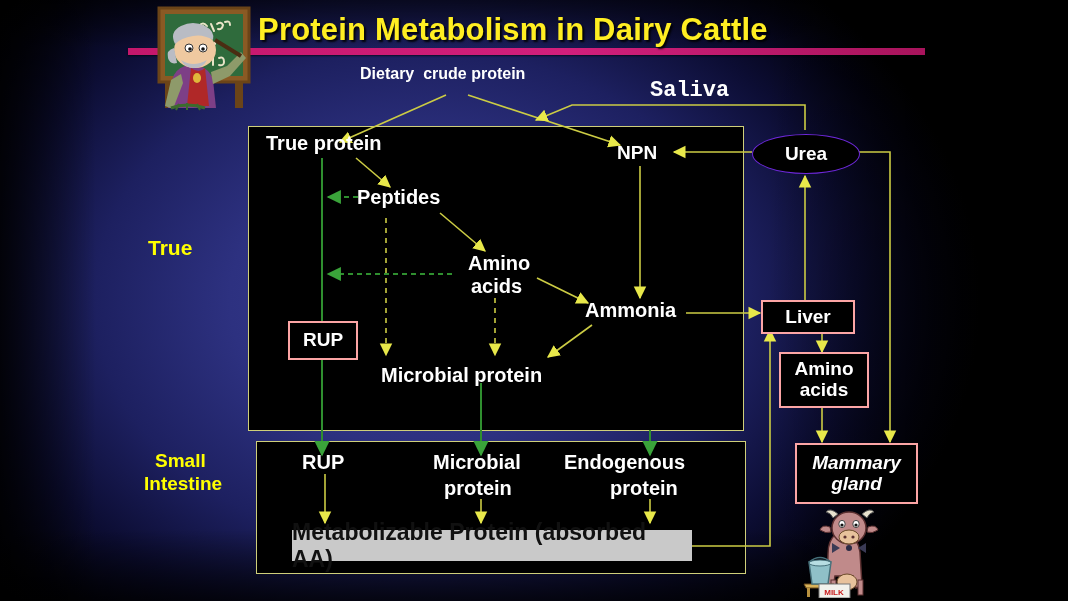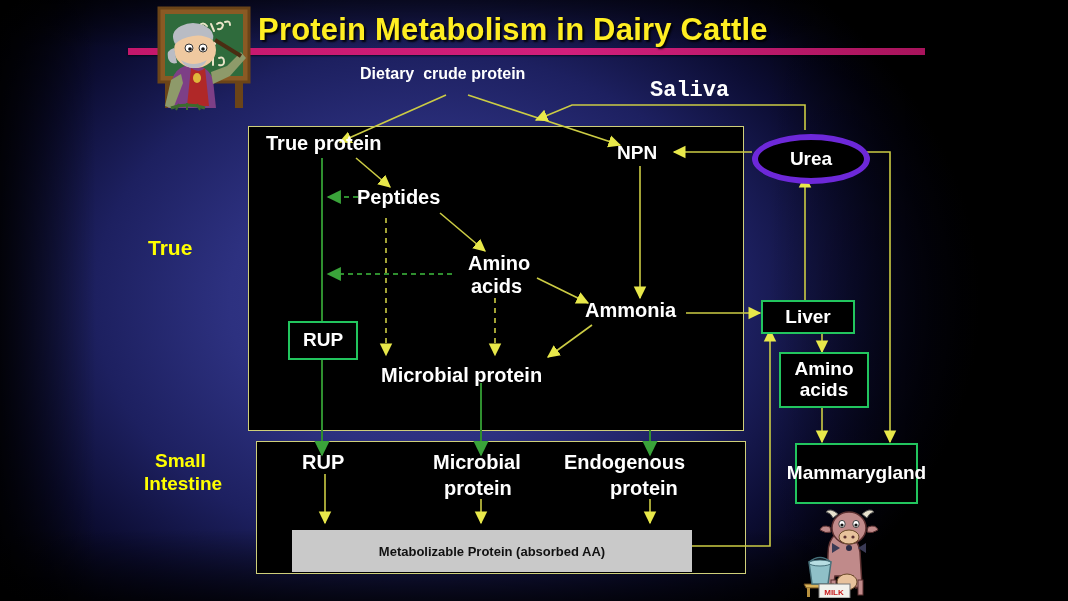--- a/index.html
+++ b/index.html
@@ -21,24 +21,24 @@
 
   #title{position:absolute;left:258px;top:12px;width:600px;
     font-size:31px;font-weight:bold;color:#ffee22;letter-spacing:.2px;
     text-shadow:2px 2px 2px rgba(0,0,0,.9);}
   #titlebar{position:absolute;left:128px;top:48px;width:797px;height:7px;
     background:linear-gradient(to right,#c4176b 0%,#d21f7c 55%,#a8145c 100%);
     box-shadow:0 1px 2px rgba(0,0,0,.6);}
 
   
   .outline{position:absolute;border:1px solid #cfcf7a;background:#000;}
-  .wbox{position:absolute;border:2px solid #22c55e;background:#000;
+  .wbox{position:absolute;border:2px solid #fca5a5;background:#000;
     display:flex;align-items:center;justify-content:center;text-align:center;
     color:#fff;font-weight:bold;line-height:1.08;}
-  .ellipse{position:absolute;border:6px solid #6d28d9;background:#000;border-radius:50%;
+  .ellipse{position:absolute;border:1px solid #6d28d9;background:#000;border-radius:50%;
     display:flex;align-items:center;justify-content:center;color:#fff;font-weight:bold;}
   #mpbox{position:absolute;background:#c9c9c9;color:#111;font-weight:bold;
     display:flex;align-items:center;justify-content:center;}
 
   svg.ov{position:absolute;left:0;top:0;width:1068px;height:601px;overflow:visible;}
   .prof{position:absolute;}
   .cow{position:absolute;}
 </style>
 </head>
 <body>
@@ -180,34 +180,34 @@
 
   <div class="wbox" style="left:761px;top:300px;width:90px;height:30px;font-size:19px;">
     <span>Liver</span>
   </div>
 
   <div class="wbox" style="left:779px;top:352px;width:86px;height:52px;font-size:19px;flex-direction:column;">
     <span>Amino</span>
     <span>acids</span>
   </div>
 
-  <div class="wbox" style="left:795px;top:443px;width:119px;height:57px;font-size:19px;flex-direction:row;">
+  <div class="wbox" style="left:795px;top:443px;width:119px;height:57px;font-size:19px;flex-direction:column;font-style:italic;">
     <span>Mammary</span>
     <span>gland</span>
   </div>
 
   <div class="tx" style="left:302px;top:452px;font-size:20px;">RUP</div>
 
   <div class="tx" style="left:433px;top:452px;font-size:20px;">Microbial</div>
   <div class="tx" style="left:444px;top:478px;font-size:20px;">protein</div>
 
   <div class="tx" style="left:564px;top:452px;font-size:20px;">Endogenous</div>
   <div class="tx" style="left:610px;top:478px;font-size:20px;">protein</div>
 
-  <div id="mpbox" style="left:292px;top:530px;width:400px;height:42px;font-size:13px;">
+  <div id="mpbox" style="left:292px;top:530px;width:400px;height:31px;font-size:23px;">
     <span>Metabolizable Protein (absorbed AA)</span>
   </div>
 
   <svg class="cow" style="left:800px;top:500px;" width="96" height="98" viewBox="0 0 96 98">
 
     <path d="M38 14 q-8 -7 -12 -2 q5 1 7 6z" fill="#e8e2cf" stroke="#555" stroke-width="1"></path>
     <path d="M62 14 q8 -7 12 -2 q-5 1 -7 6z" fill="#e8e2cf" stroke="#555" stroke-width="1"></path>
 
     <path d="M36 34 q-8 6 -8 20 l-1 32 6 2 2 -12 18 0 3 12 6 -2 -2 -34 q-2 -14 -12 -18z" fill="#c08a8a" stroke="#5b3030" stroke-width="1.5"></path>
 

